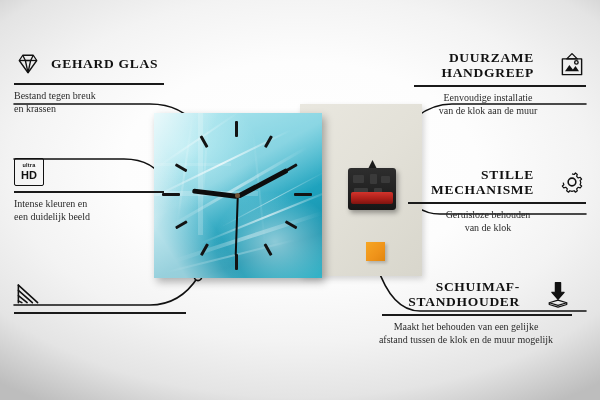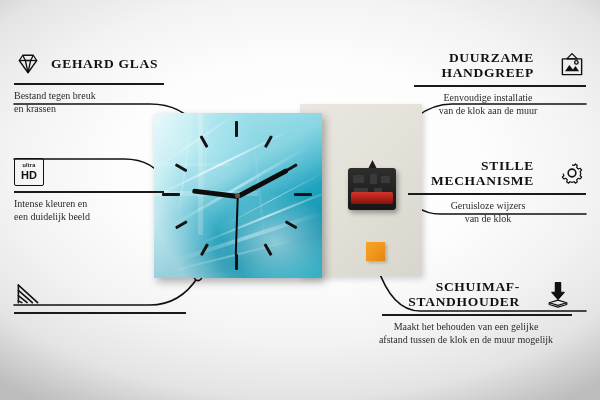--- a/index.html
+++ b/index.html
@@ -100,21 +100,21 @@
   .icon{width:28px;height:28px;flex:0 0 28px;display:block;}
 
   #f-gehard{left:14px;top:50px;width:180px;}
   #f-gehard .f-rule{width:150px;}
   #f-print{left:14px;top:158px;width:180px;}
   #f-print .f-rule{width:150px;}
   #f-randen{left:14px;top:279px;width:190px;}
   #f-randen .f-rule{width:172px;}
   #f-handgreep{right:14px;top:50px;width:196px;}
   #f-handgreep .f-rule{width:172px;margin-left:auto;}
-  #f-mechanisme{right:14px;top:158px;width:196px;}
+  #f-mechanisme{right:14px;top:167px;width:196px;}
   #f-mechanisme .f-rule{width:178px;margin-left:auto;}
   #f-standhouder{right:28px;top:279px;width:212px;}
   #f-standhouder .f-rule{width:190px;margin-left:auto;}
   .f-desc.center{text-align:center;}
 
   
   .hd-badge{
     width:28px;height:26px;border:1.8px solid #111;border-radius:2px;
     display:flex;flex-direction:column;align-items:center;justify-content:center;
     font-family:"Liberation Sans", sans-serif;line-height:1;
@@ -265,21 +265,21 @@
       <div class="f-title">STILLE
 MECHANISME</div>
       <svg class="icon" viewBox="0 0 32 32">
         <g fill="none" stroke="#111" stroke-width="1.8" stroke-linejoin="round">
           <path d="M16 4 l3.2 1 1.9-2.2 2.7 2.1 -1 2.8 2.4 2.4 2.8-1 2.1 2.7 -2.2 1.9 1 3.2 -1 3.2 2.2 1.9 -2.1 2.7 -2.8-1 -2.4 2.4 1 2.8 -2.7 2.1 -1.9-2.2 -3.2 1 -3.2-1 -1.9 2.2 -2.7-2.1 1-2.8 -2.4-2.4 -2.8 1 -2.1-2.7 2.2-1.9 -1-3.2" transform="scale(0.78) translate(4.5,4.5)"></path>
           <circle cx="16" cy="16" r="4.4"></circle>
         </g>
       </svg>
     </div>
     <div class="f-rule"></div>
-    <div class="f-desc">Geruisloze wijzers
+    <div class="f-desc">Geruisloze behouden
 van de klok</div>
   </div>
 
   <div class="feature right" id="f-standhouder">
     <div class="f-head">
       <div class="f-title">SCHUIMAF-
 STANDHOUDER</div>
       <svg class="icon" viewBox="0 0 32 32">
         <g fill="#111" stroke="#111" stroke-width="1.4" stroke-linejoin="round">
           <path d="M13 3 h6 v11 h4 l-7 8 -7-8 h4 Z"></path>

